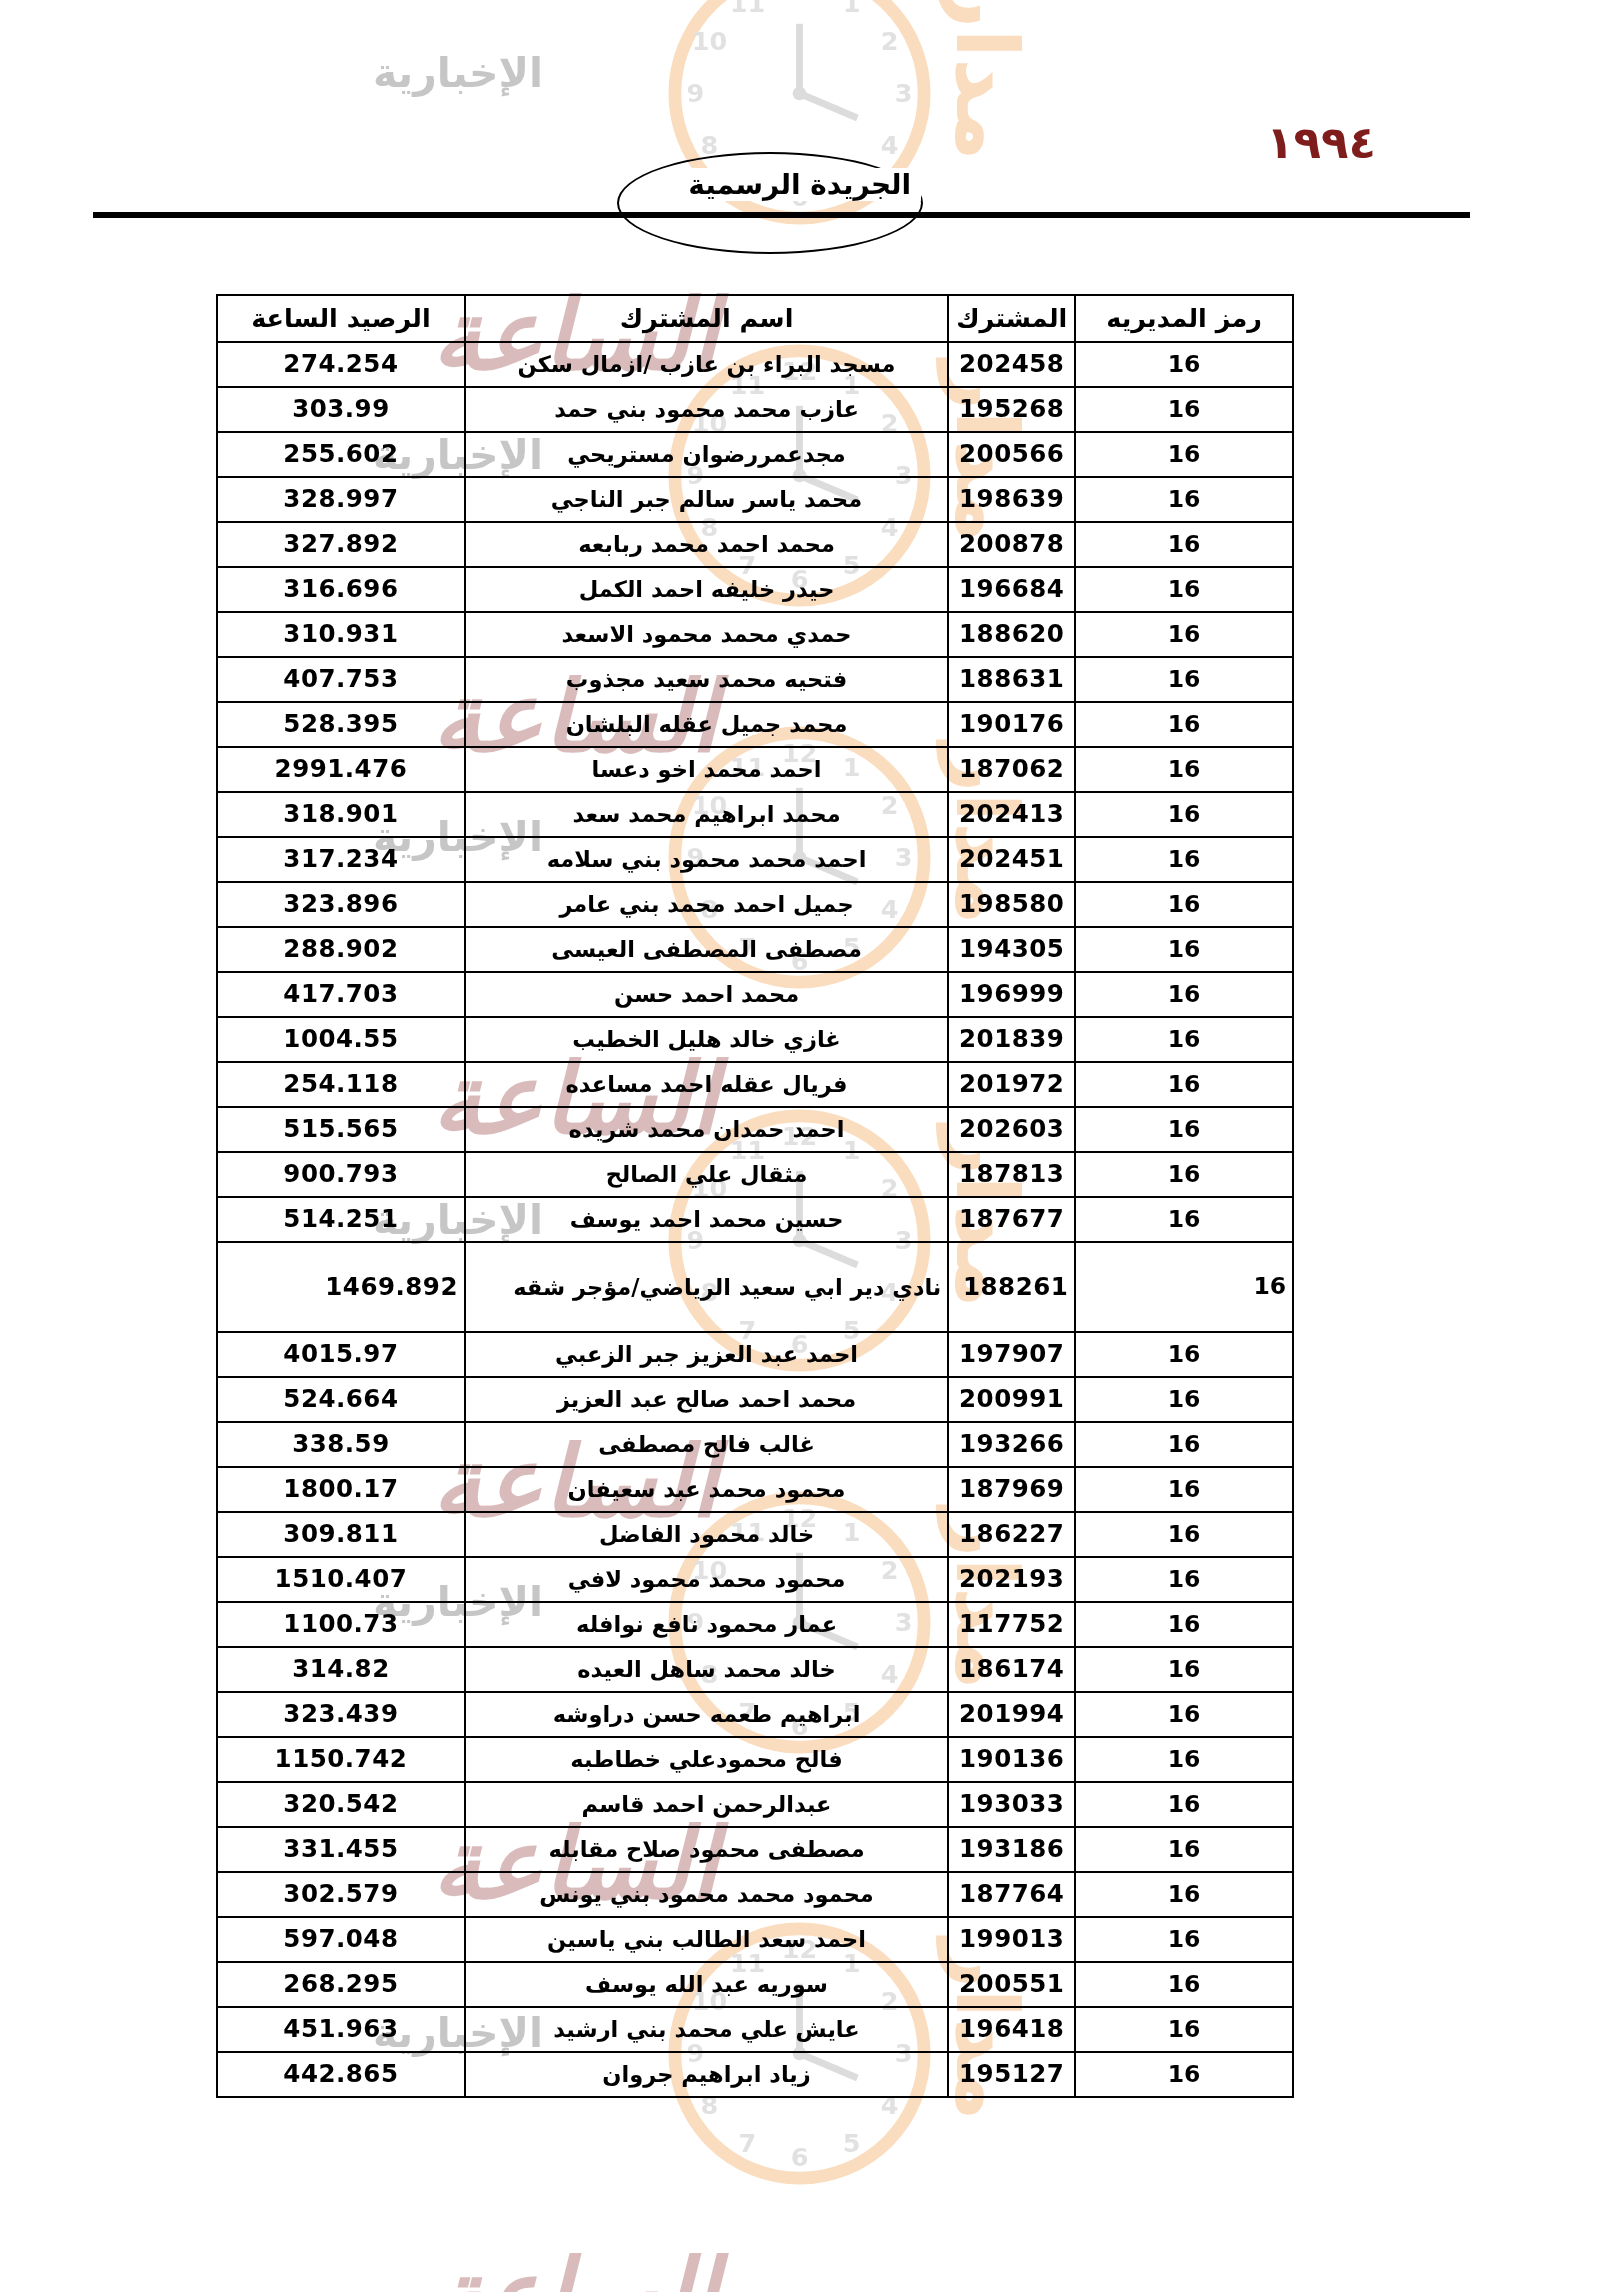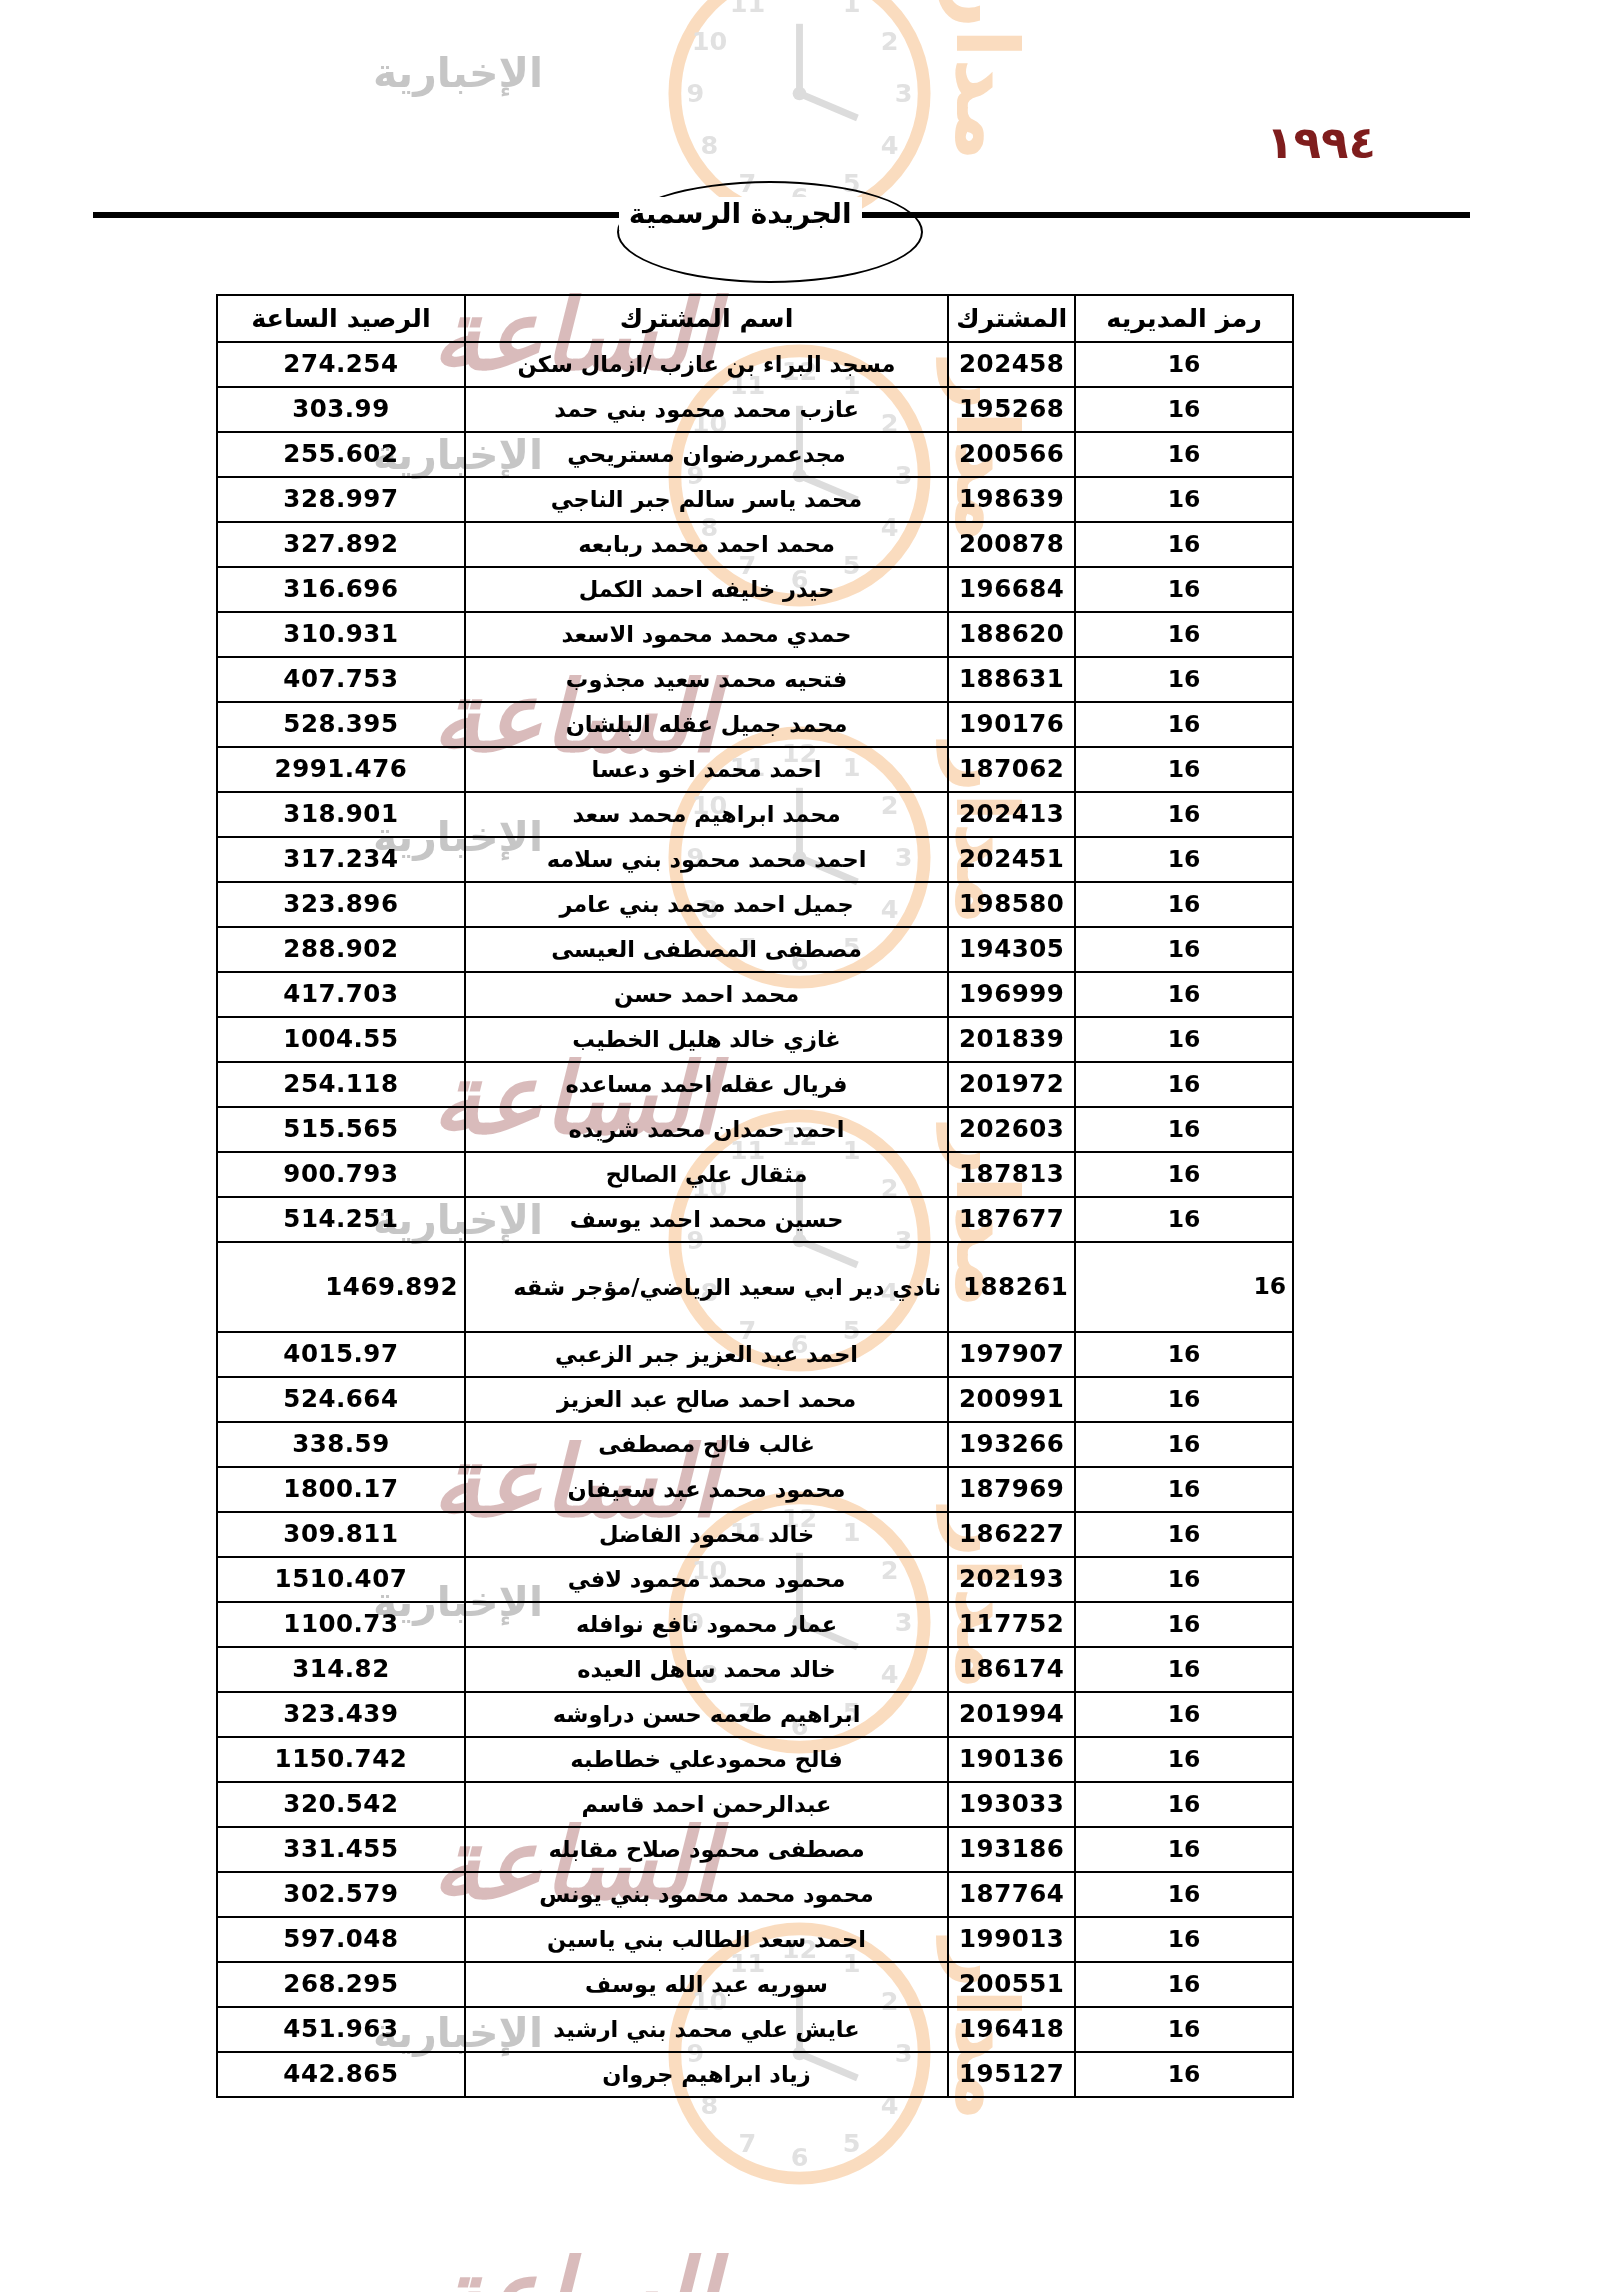--- a/index.html
+++ b/index.html
@@ -33,24 +33,24 @@
   .page-number{
     position:absolute;top:116px;right:245px;
     font-size:45px;font-weight:bold;color:#7f1d1d;
     direction:rtl;
   }
   .top-rule{
     position:absolute;top:212px;left:93px;width:1377px;height:5.9px;
     background:#000;
   }
   .banner-ellipse{
-    position:absolute;top:181px;left:617px;width:306px;height:102px;
+    position:absolute;top:152px;left:617px;width:306px;height:102px;
     border:2.9px solid #000;border-radius:50%;
     background:transparent;
-    display:flex;align-items:flex-start;justify-content:flex-start;
+    display:flex;align-items:flex-start;justify-content:flex-end;
     box-sizing:border-box;
   }
   .banner-ellipse .banner-text{
     margin-top:13.7px;
     background:#ffffff;
     padding:0 9.8px;
     font-size:28px;font-weight:bold;
     direction:rtl;
   }
   

